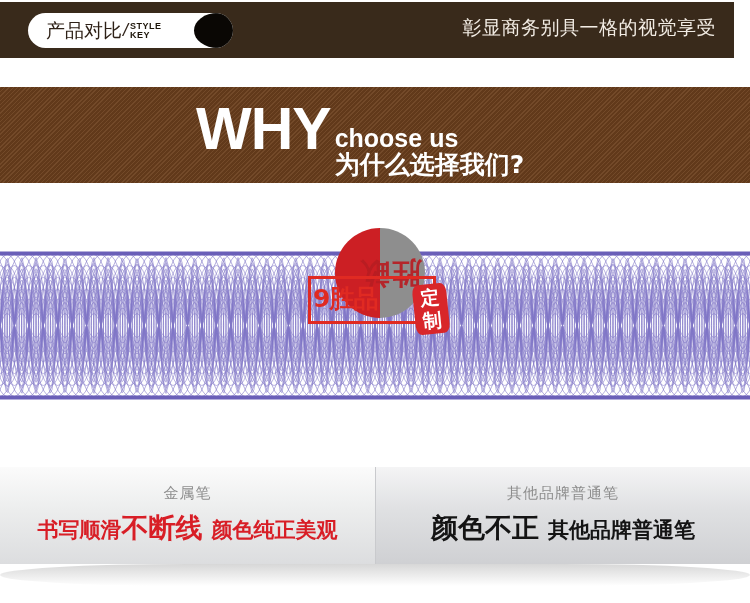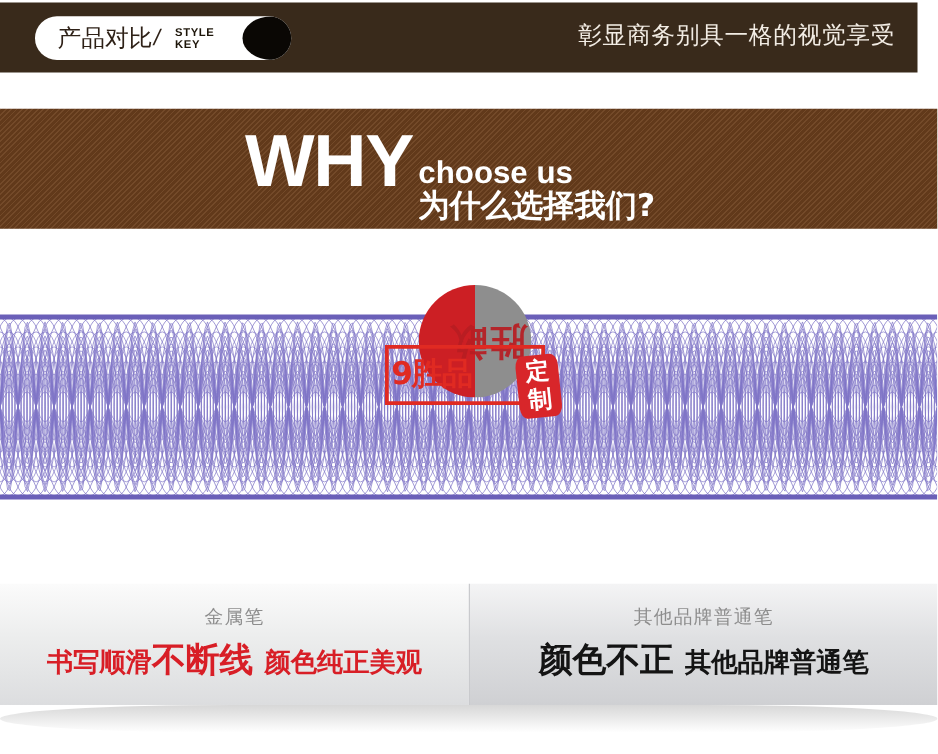--- a/index.html
+++ b/index.html
@@ -45,21 +45,21 @@
     white-space: nowrap;
     font-family: "DejaVu Sans", sans-serif;
   }
   #brand-slash {
     font-size: 18px;
     color: #2e2117;
     margin-left: 1px;
     font-style: italic;
   }
   #brand-style-key {
-    margin-left: 12px;
+    margin-left: 2px;
     line-height: 9px;
     font-size: 9px;
     font-weight: bold;
     color: #1d1509;
     letter-spacing: 0.5px;
     font-family: "Liberation Sans", sans-serif;
   }
   #brand-style-key span { display: block; }
   #pill-dot {
     position: absolute;

